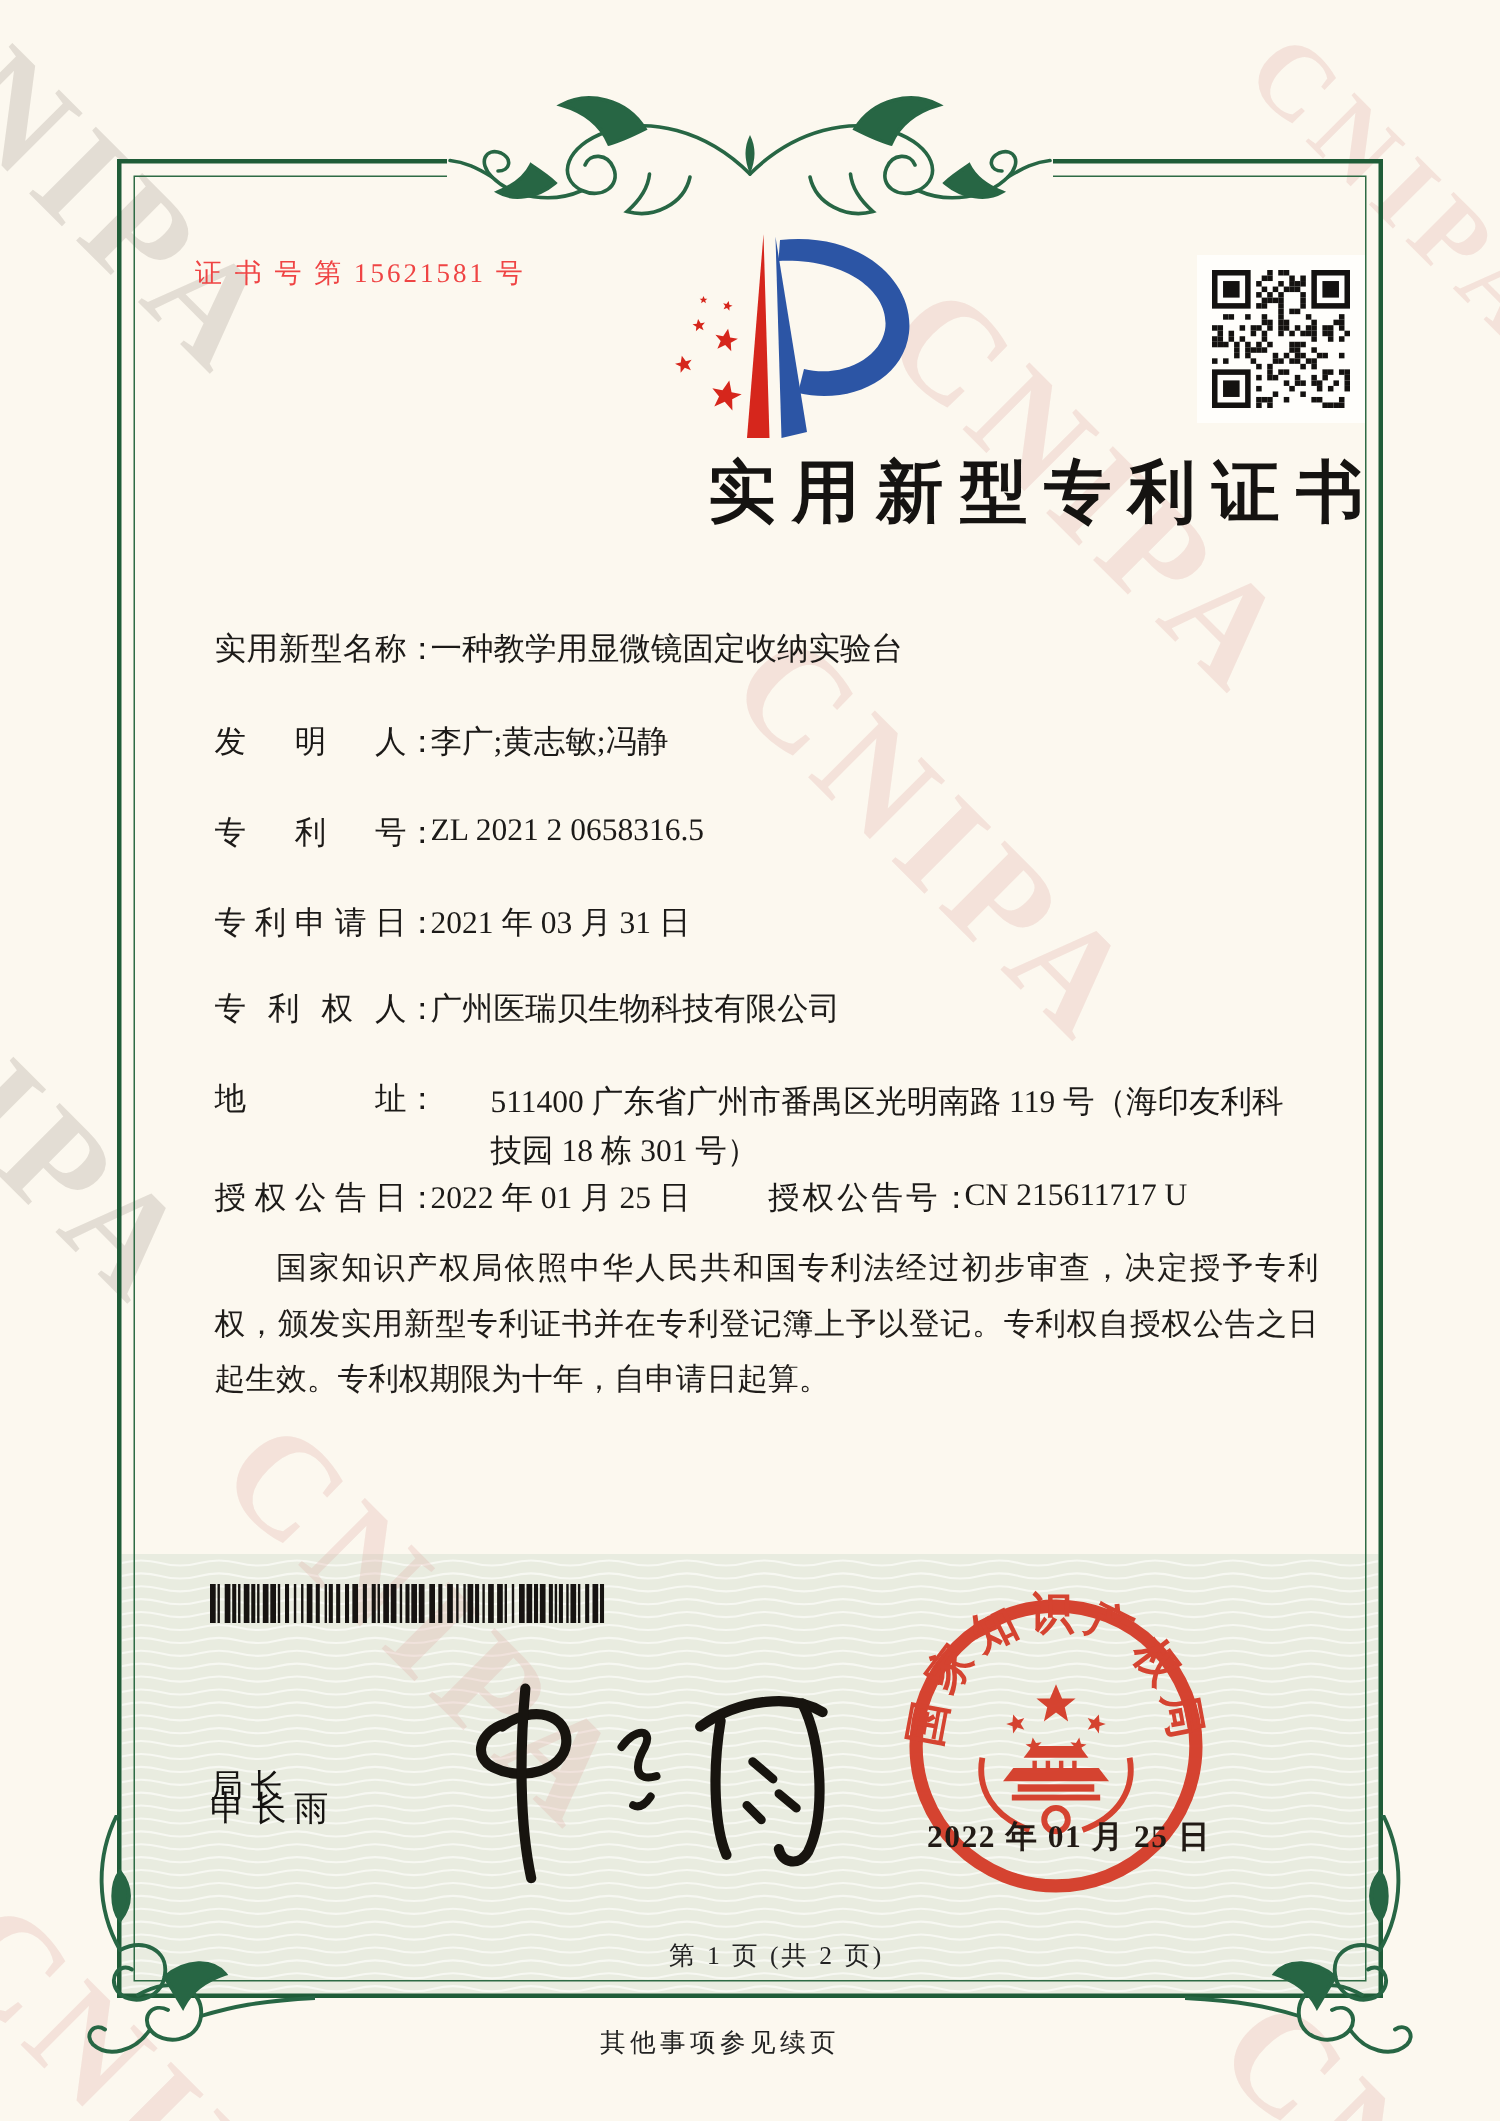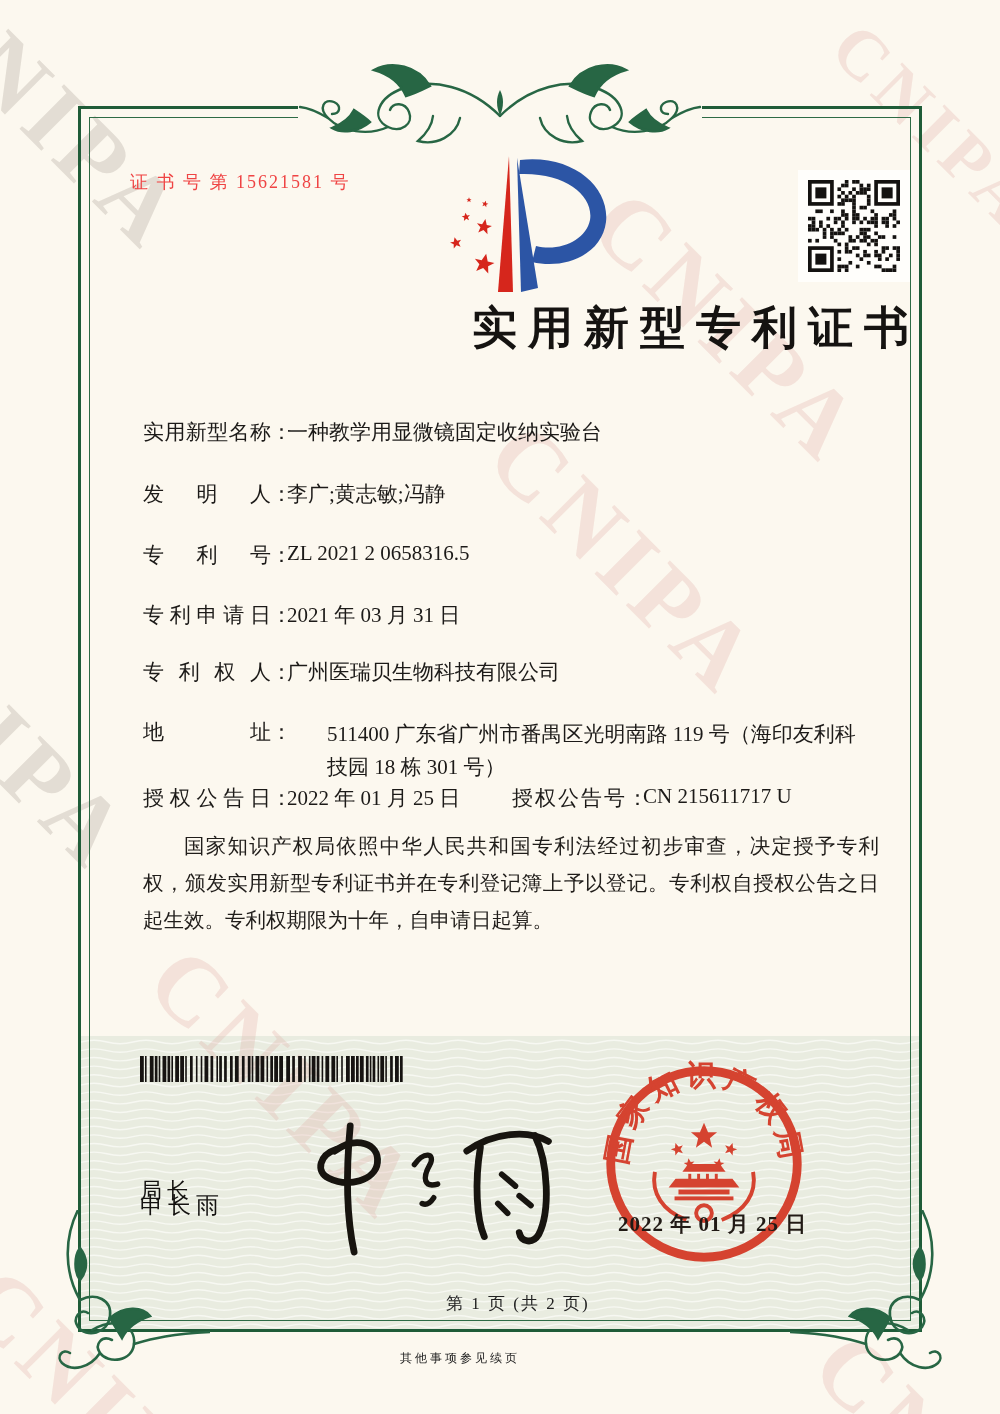--- a/index.html
+++ b/index.html
@@ -40,21 +40,21 @@
   
   .barcode{position:absolute;left:140px;top:1056px;}
   .signer-title{position:absolute;left:140px;top:1176px;font-family:Liberation Sans, sans-serif;
                 font-size:22px;letter-spacing:5px;color:#141210;}
   .signer-name{position:absolute;left:140px;top:1190px;font-family:Liberation Serif, serif;
                font-size:23px;letter-spacing:5px;color:#141210;}
   .sig{position:absolute;left:290px;top:1112px;}
   .seal{position:absolute;left:596px;top:1056px;opacity:0.95;}
   .seal-date{position:absolute;left:618px;top:1210px;font-size:21px;letter-spacing:1px;color:#211a15;font-weight:bold;}
   .page-info{position:absolute;left:402px;top:1292px;font-size:17px;letter-spacing:2px;color:#222;margin-left:44px;}
-  .footnote{position:absolute;left:400px;top:1350px;font-size:12px;letter-spacing:3px;color:#222;}
+  .footnote{position:absolute;left:400px;top:1350px;font-size:17px;letter-spacing:3px;color:#222;}
 </style>
 </head>
 <body>
 
 <div class="page">
 
   <div class="band">
     <svg id="waves" width="838" height="295" viewBox="0 0 838 295">
         <path d="M0 6.0 q13 -3.4 26 0 q13 3.4 26 0 q13 -3.4 26 0 q13 3.4 26 0 q13 -3.4 26 0 q13 3.4 26 0 q13 -3.4 26 0 q13 3.4 26 0 q13 -3.4 26 0 q13 3.4 26 0 q13 -3.4 26 0 q13 3.4 26 0 q13 -3.4 26 0 q13 3.4 26 0 q13 -3.4 26 0 q13 3.4 26 0 q13 -3.4 26 0 q13 3.4 26 0 q13 -3.4 26 0 q13 3.4 26 0 q13 -3.4 26 0 q13 3.4 26 0 q13 -3.4 26 0 q13 3.4 26 0 q13 -3.4 26 0 q13 3.4 26 0 q13 -3.4 26 0 q13 3.4 26 0 q13 -3.4 26 0 q13 3.4 26 0 q13 -3.4 26 0 q13 3.4 26 0 q13 -3.4 26 0 q13 3.4 26 0" fill="none" stroke="#f7f8f2" stroke-width="1.4"></path>
         <path d="M0 14.6 q13 -3.4 26 0 q13 3.4 26 0 q13 -3.4 26 0 q13 3.4 26 0 q13 -3.4 26 0 q13 3.4 26 0 q13 -3.4 26 0 q13 3.4 26 0 q13 -3.4 26 0 q13 3.4 26 0 q13 -3.4 26 0 q13 3.4 26 0 q13 -3.4 26 0 q13 3.4 26 0 q13 -3.4 26 0 q13 3.4 26 0 q13 -3.4 26 0 q13 3.4 26 0 q13 -3.4 26 0 q13 3.4 26 0 q13 -3.4 26 0 q13 3.4 26 0 q13 -3.4 26 0 q13 3.4 26 0 q13 -3.4 26 0 q13 3.4 26 0 q13 -3.4 26 0 q13 3.4 26 0 q13 -3.4 26 0 q13 3.4 26 0 q13 -3.4 26 0 q13 3.4 26 0 q13 -3.4 26 0 q13 3.4 26 0" fill="none" stroke="#f7f8f2" stroke-width="1.4"></path>

